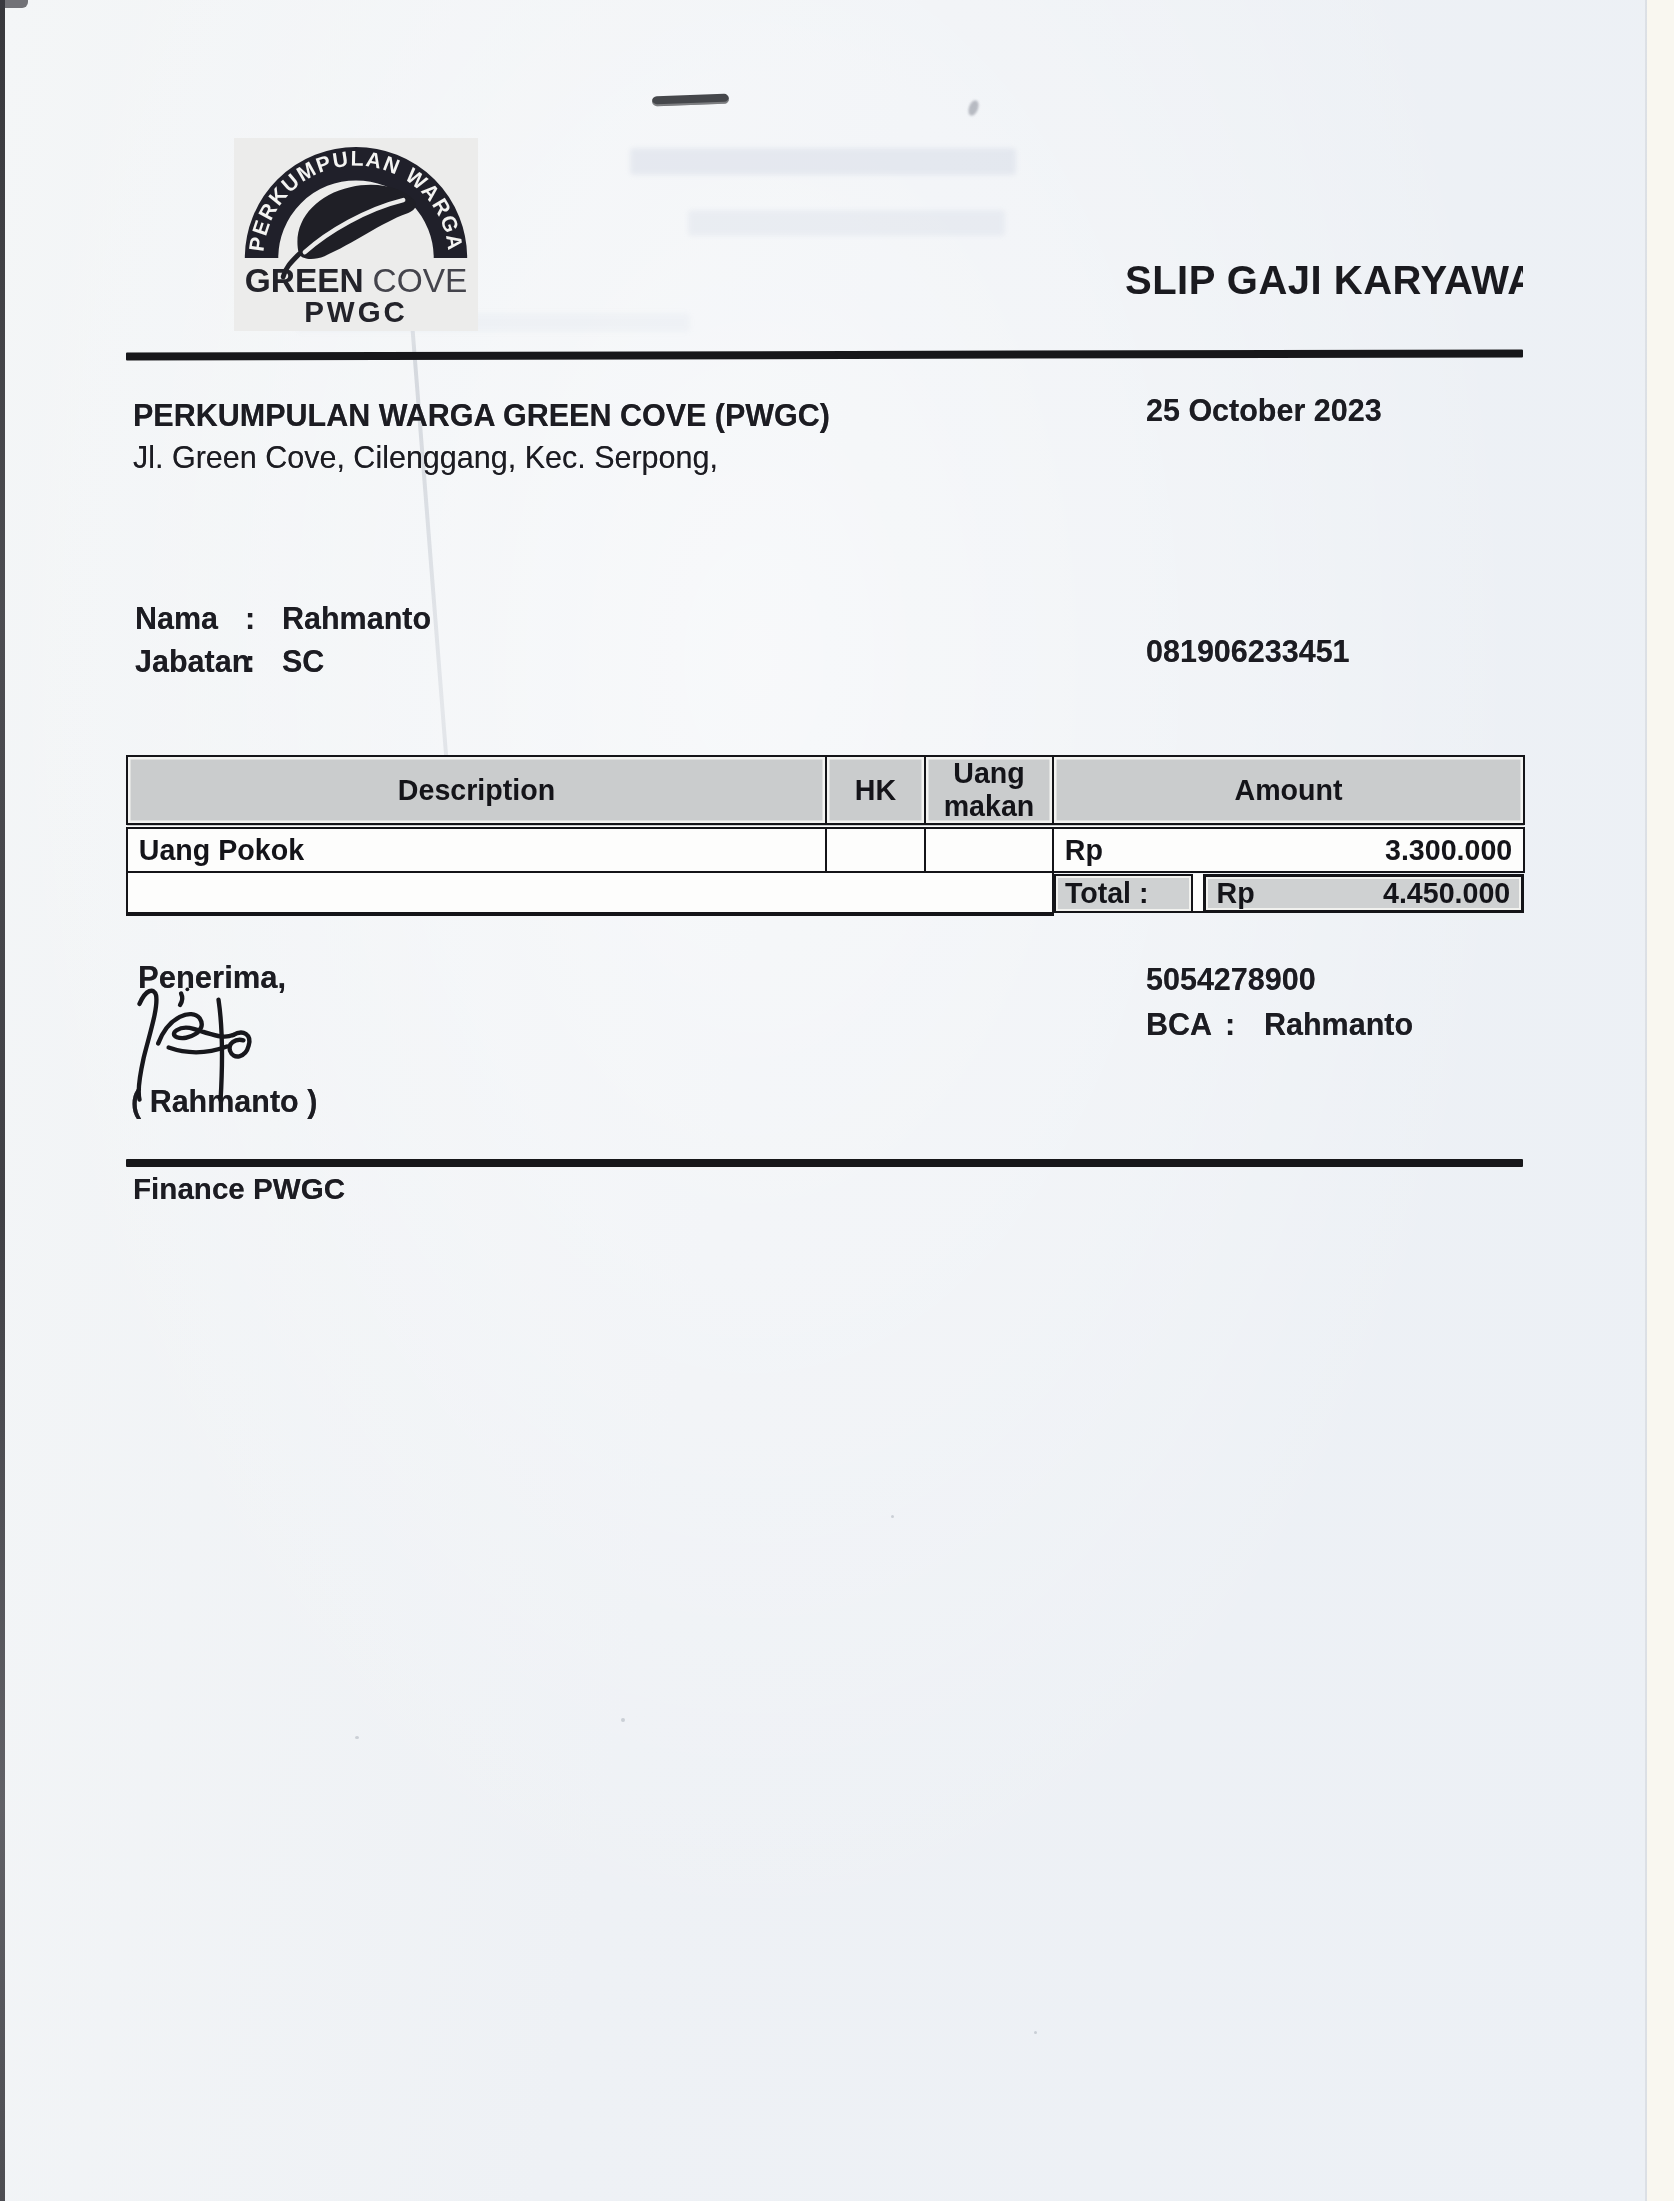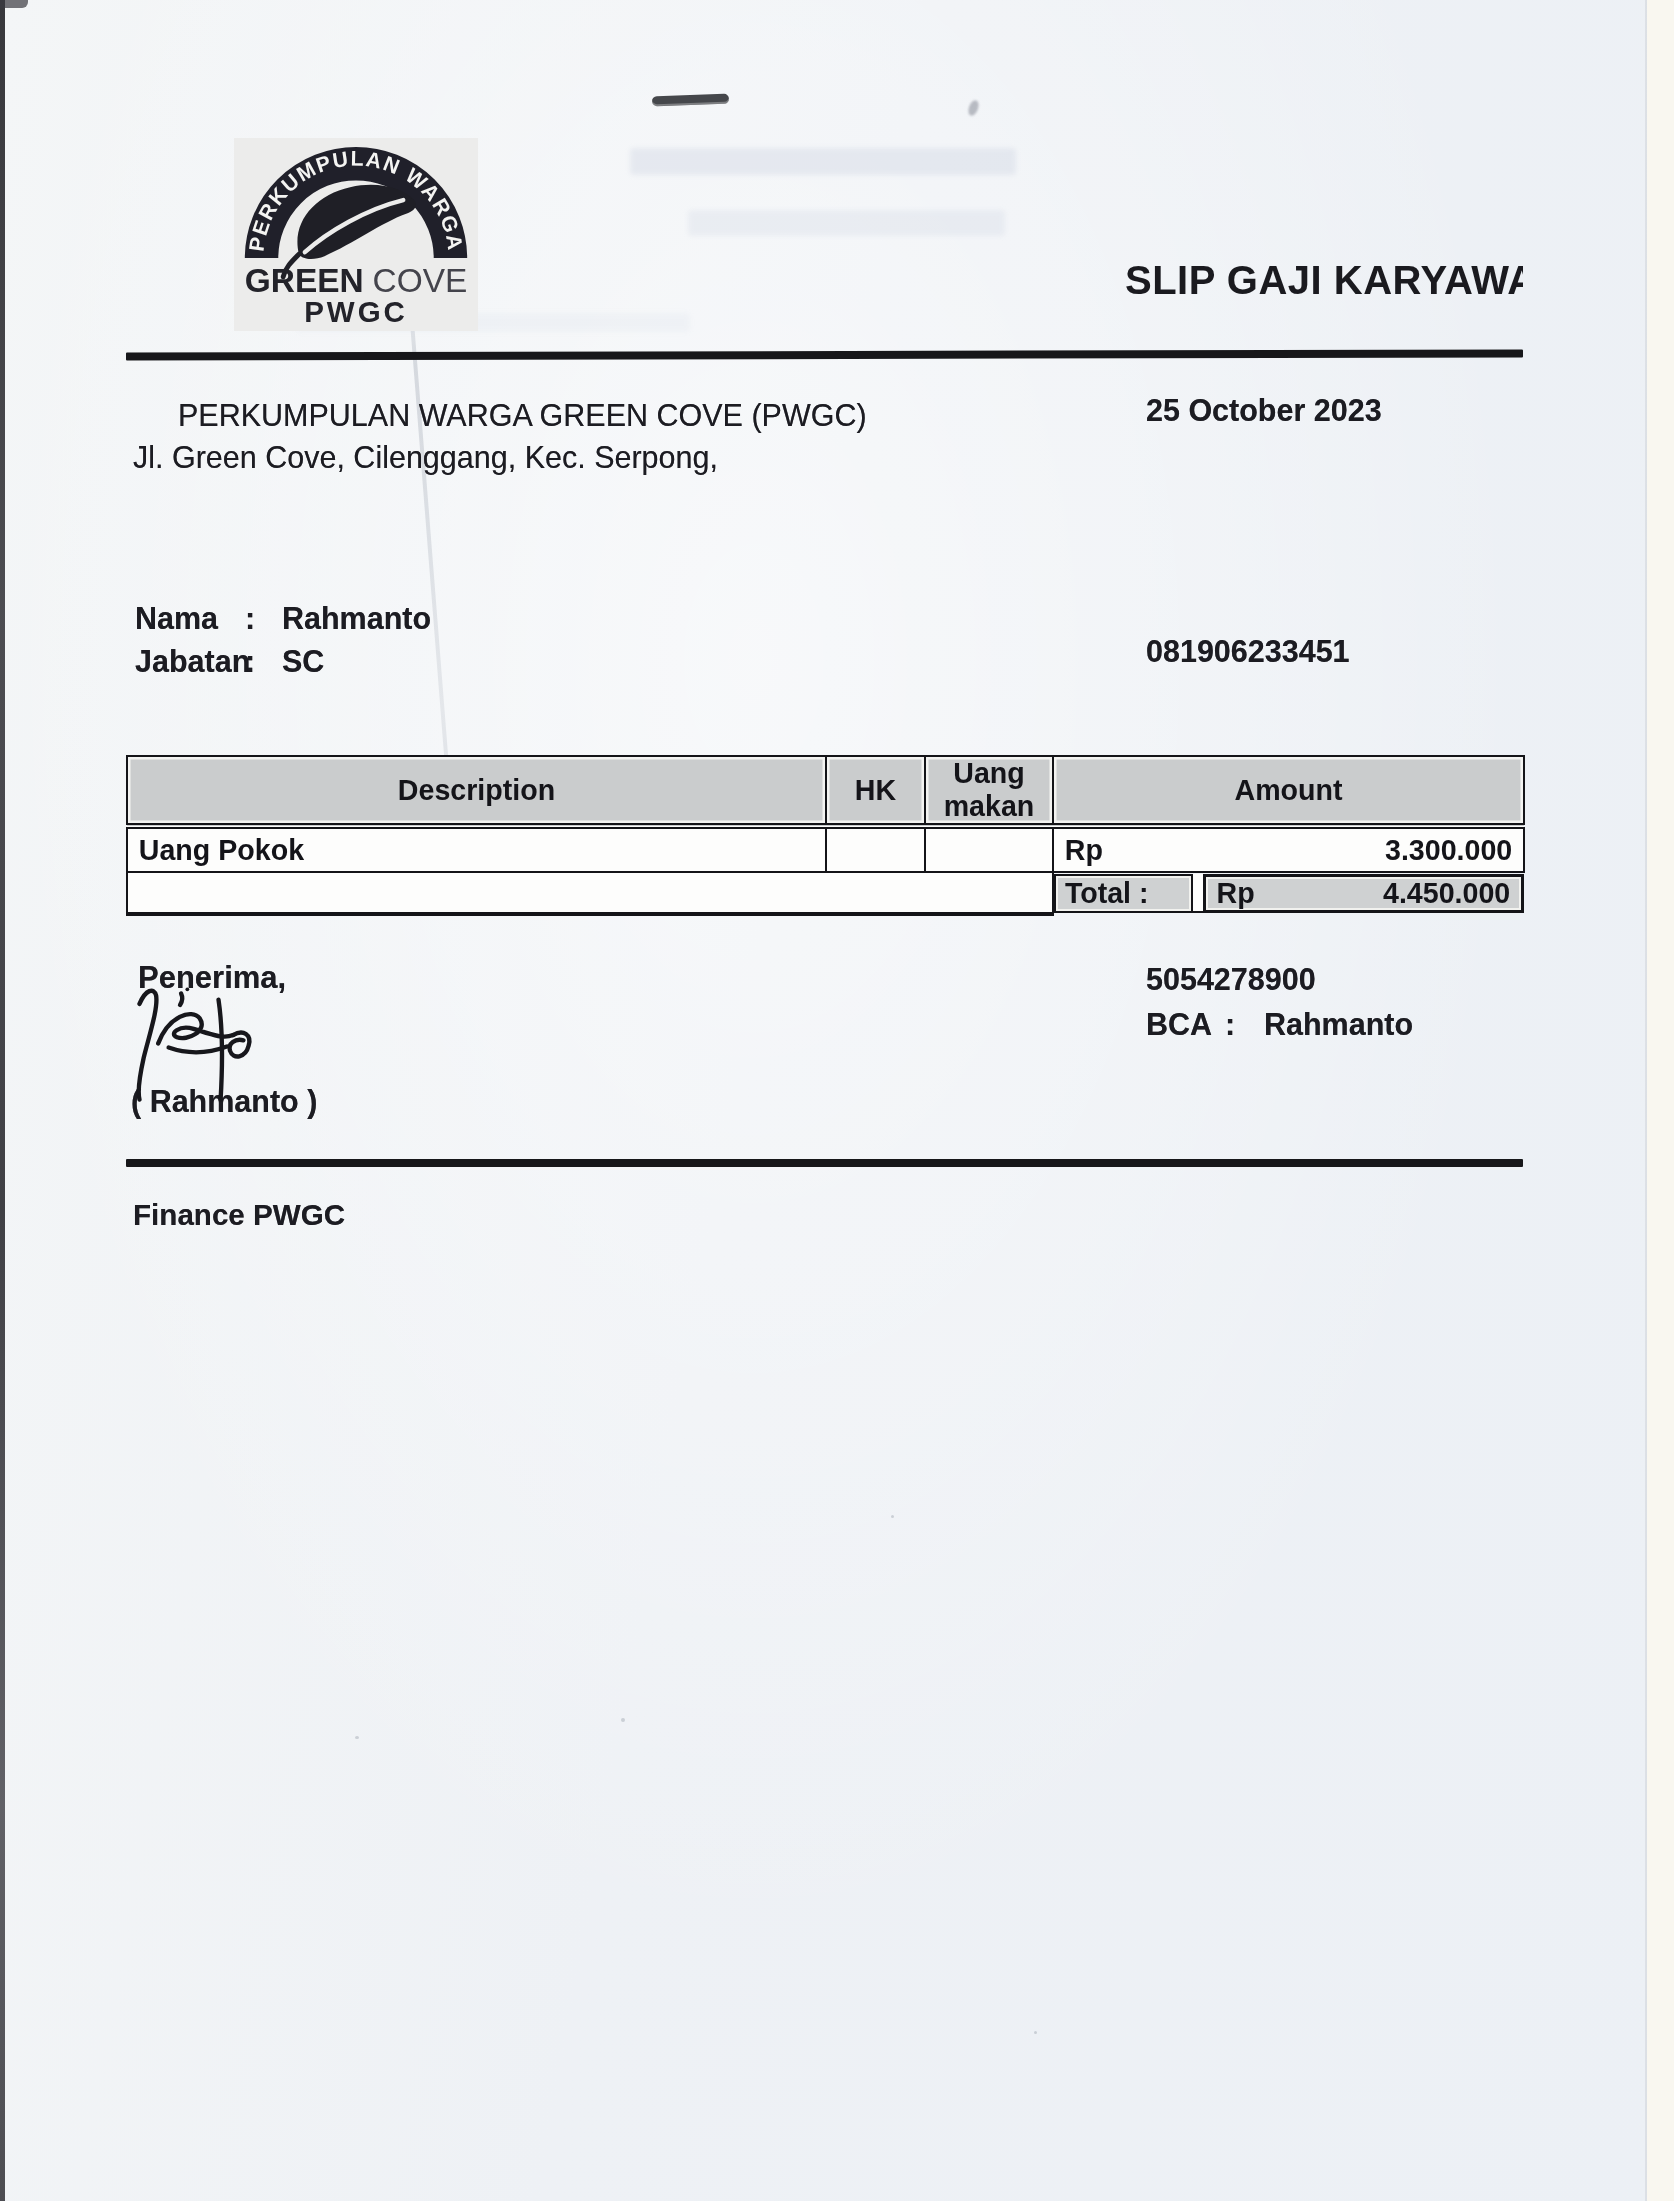--- a/index.html
+++ b/index.html
@@ -39,21 +39,21 @@
   .title-clip{position:absolute;left:1125px;top:258px;width:398px;height:57px;overflow:hidden;white-space:nowrap;}
   .title-clip h1{margin:0;font-size:40px;font-weight:700;letter-spacing:0.5px;color:#1a1a1f;}
 
   .rule{position:absolute;left:126px;width:1397px;background:#17171a;border-radius:1px;}
   .rule.top{top:351px;height:7.9px;transform:rotate(-.12deg);}
   .rule.bottom{top:1159px;height:7.9px;}
 
   .txt{position:absolute;font-size:30.5px;color:#1c1c22;text-shadow:0 0 0.5px rgba(28,28,34,.65);}
 
   .company{left:133px;top:394px;line-height:42px;}
-  .company .nm{font-weight:400;margin-left:45px;}
+  .company .nm{font-weight:700;}
   .date{left:1146px;top:393px;font-weight:600;}
 
   .employee{left:135px;top:597px;line-height:43px;font-weight:600;}
   .kv{display:flex;}
   .kv .k{width:110px;}
   .kv .c{width:37px;}
   .phone{left:1146px;top:634px;font-weight:600;}
 
   
   table.slip{position:absolute;left:126px;top:755px;width:1397px;border-collapse:collapse;table-layout:fixed;
@@ -73,21 +73,21 @@
   .t-box{flex:1;background:#cfd1d2;border:3px solid #141418;box-shadow:inset 0 0 0 2px #f2f2ef;
     display:flex;align-items:center;justify-content:space-between;padding:0 10.8px;font-weight:700;}
 
   .penerima{left:138px;top:960px;font-size:31px;font-weight:600;}
   .sig-name{left:131px;top:1084px;font-weight:600;}
   .sig-svg{position:absolute;left:126px;top:981px;width:158px;height:130px;z-index:3;}
   .acct{left:1146px;top:962px;font-weight:600;}
   .bank{left:1146px;top:1007px;font-weight:600;}
   .bank .k{width:79px;}
   .bank .c{width:39px;}
-  .finance{left:133px;top:1172px;font-size:29.6px;font-weight:600;margin-top:26px;}
+  .finance{left:133px;top:1172px;font-size:29.6px;font-weight:600;}
 </style>
 </head>
 <body>
 
 <div class="paper">
 
   <div class="right-strip"></div>
   <div class="left-edge"></div>
   <div class="corner-blob"></div>
   <div class="dash-mark"></div>

